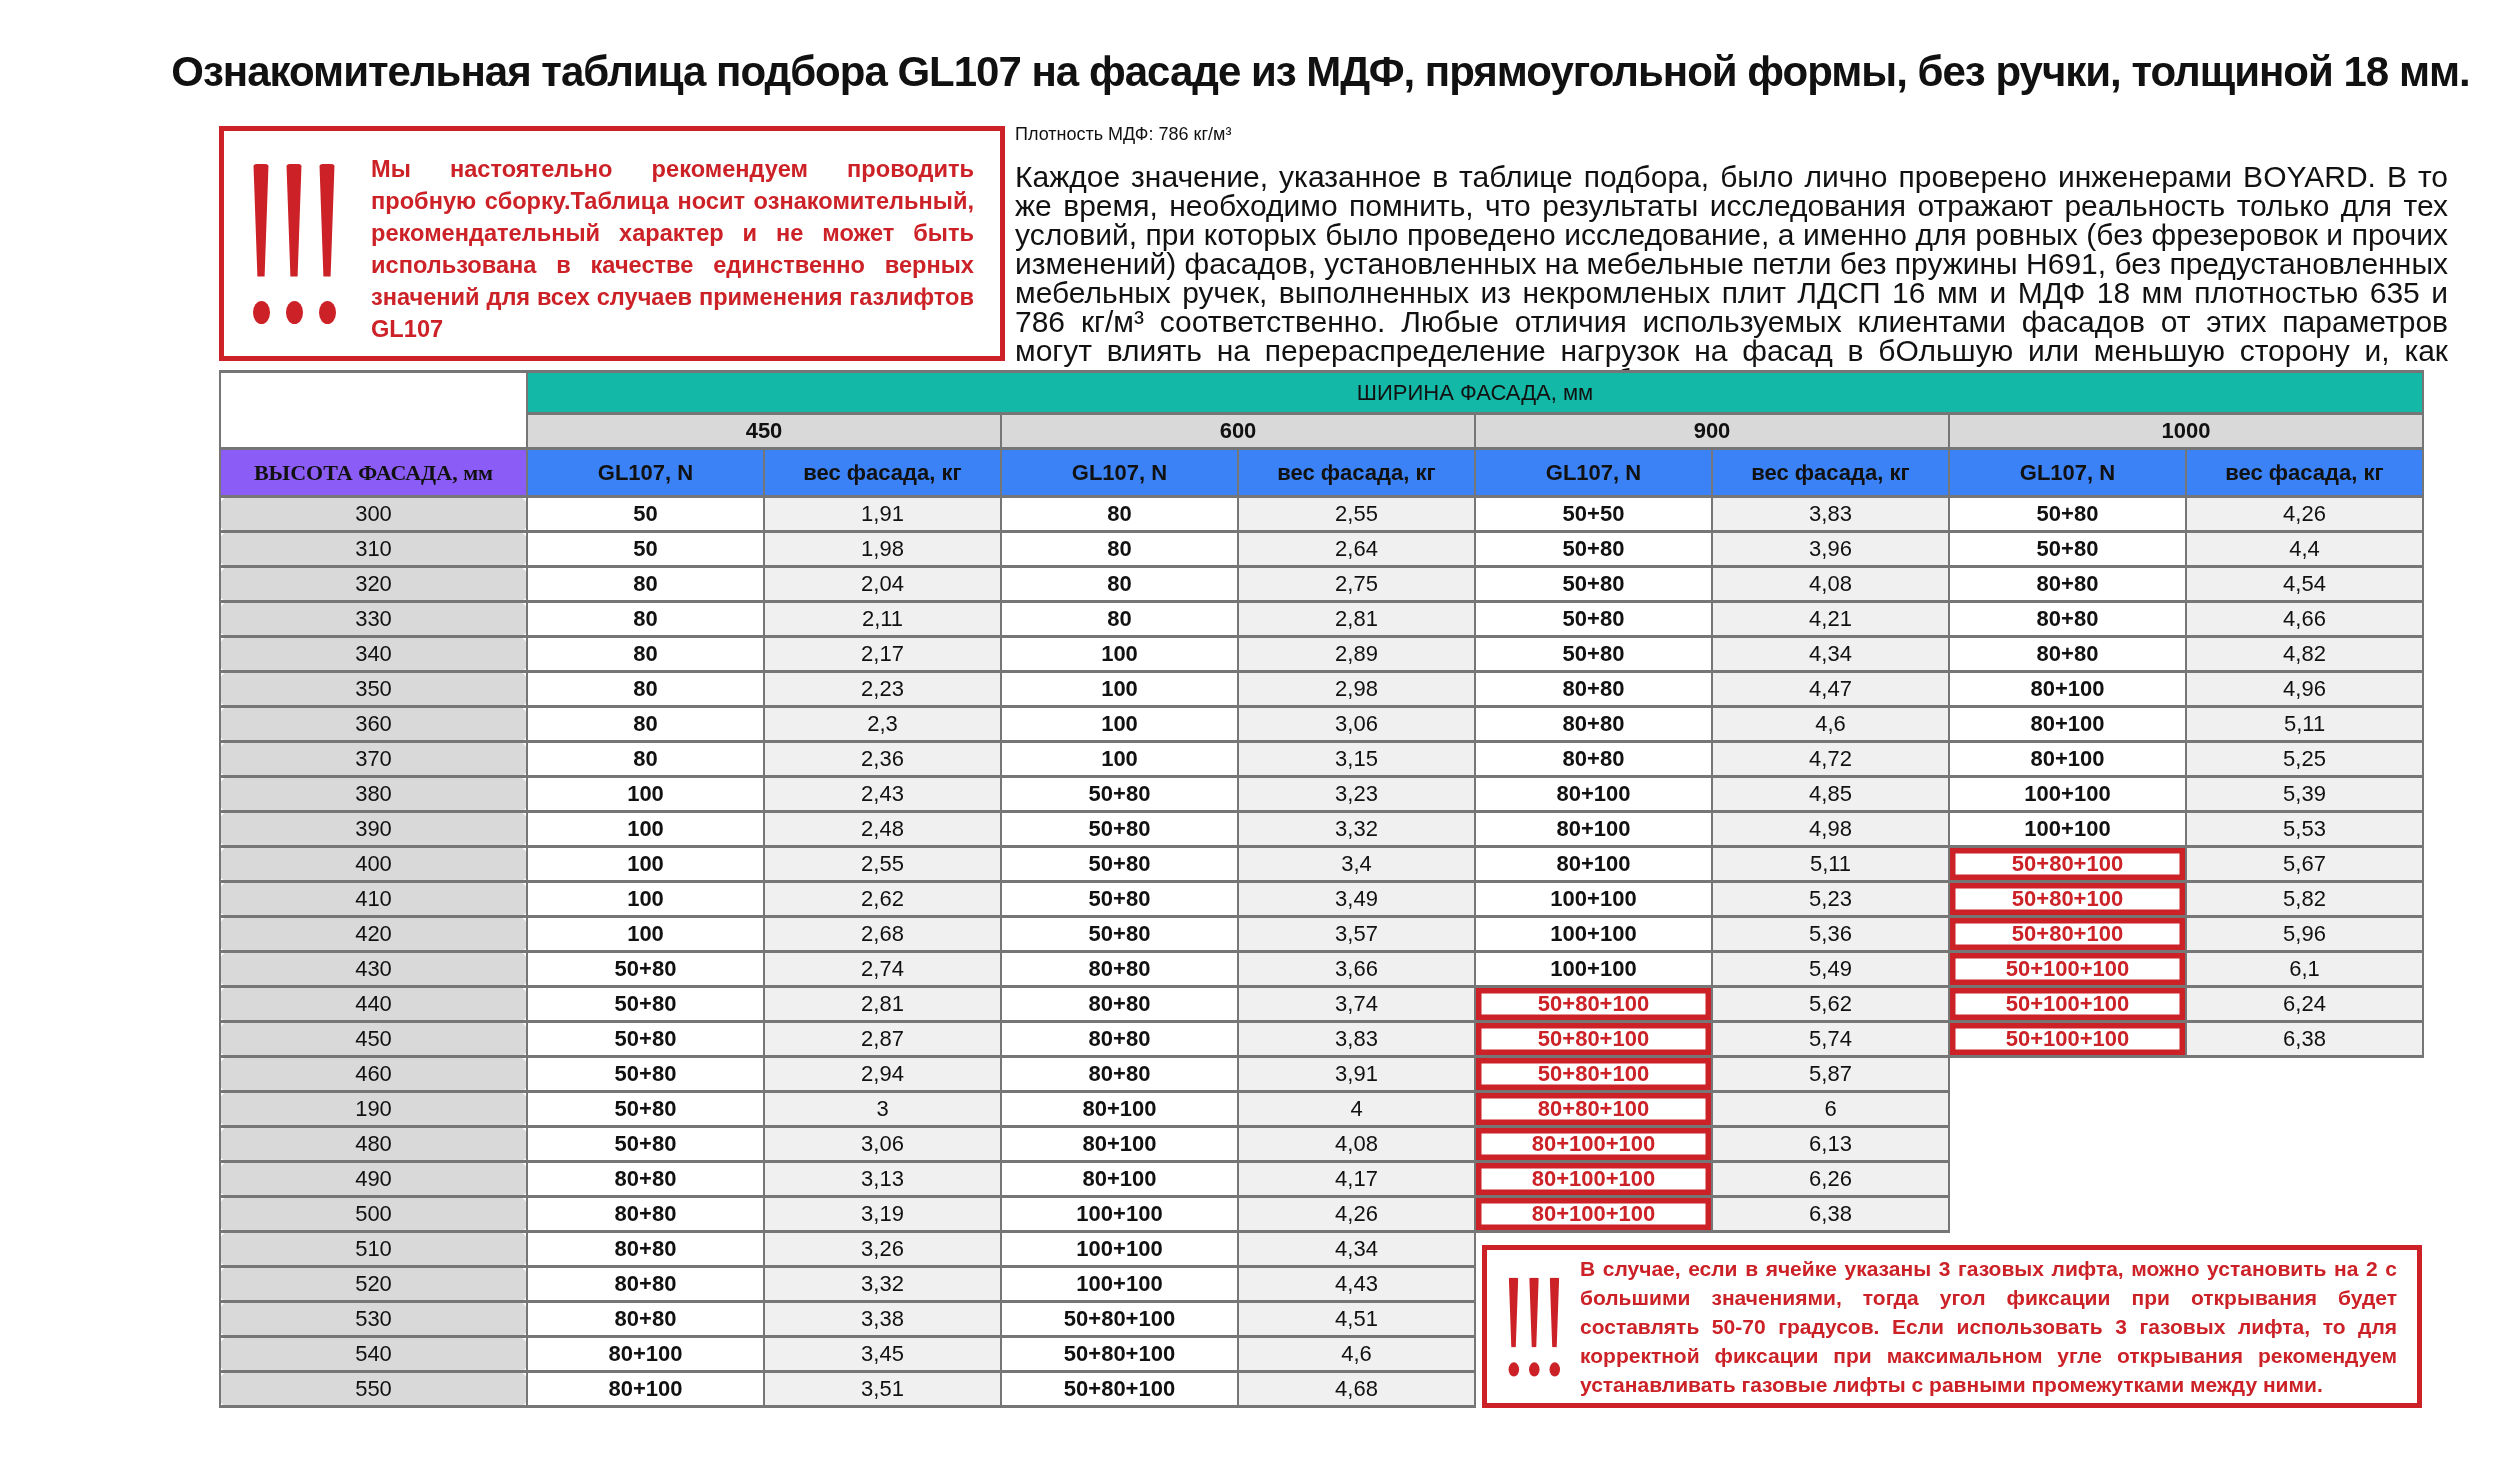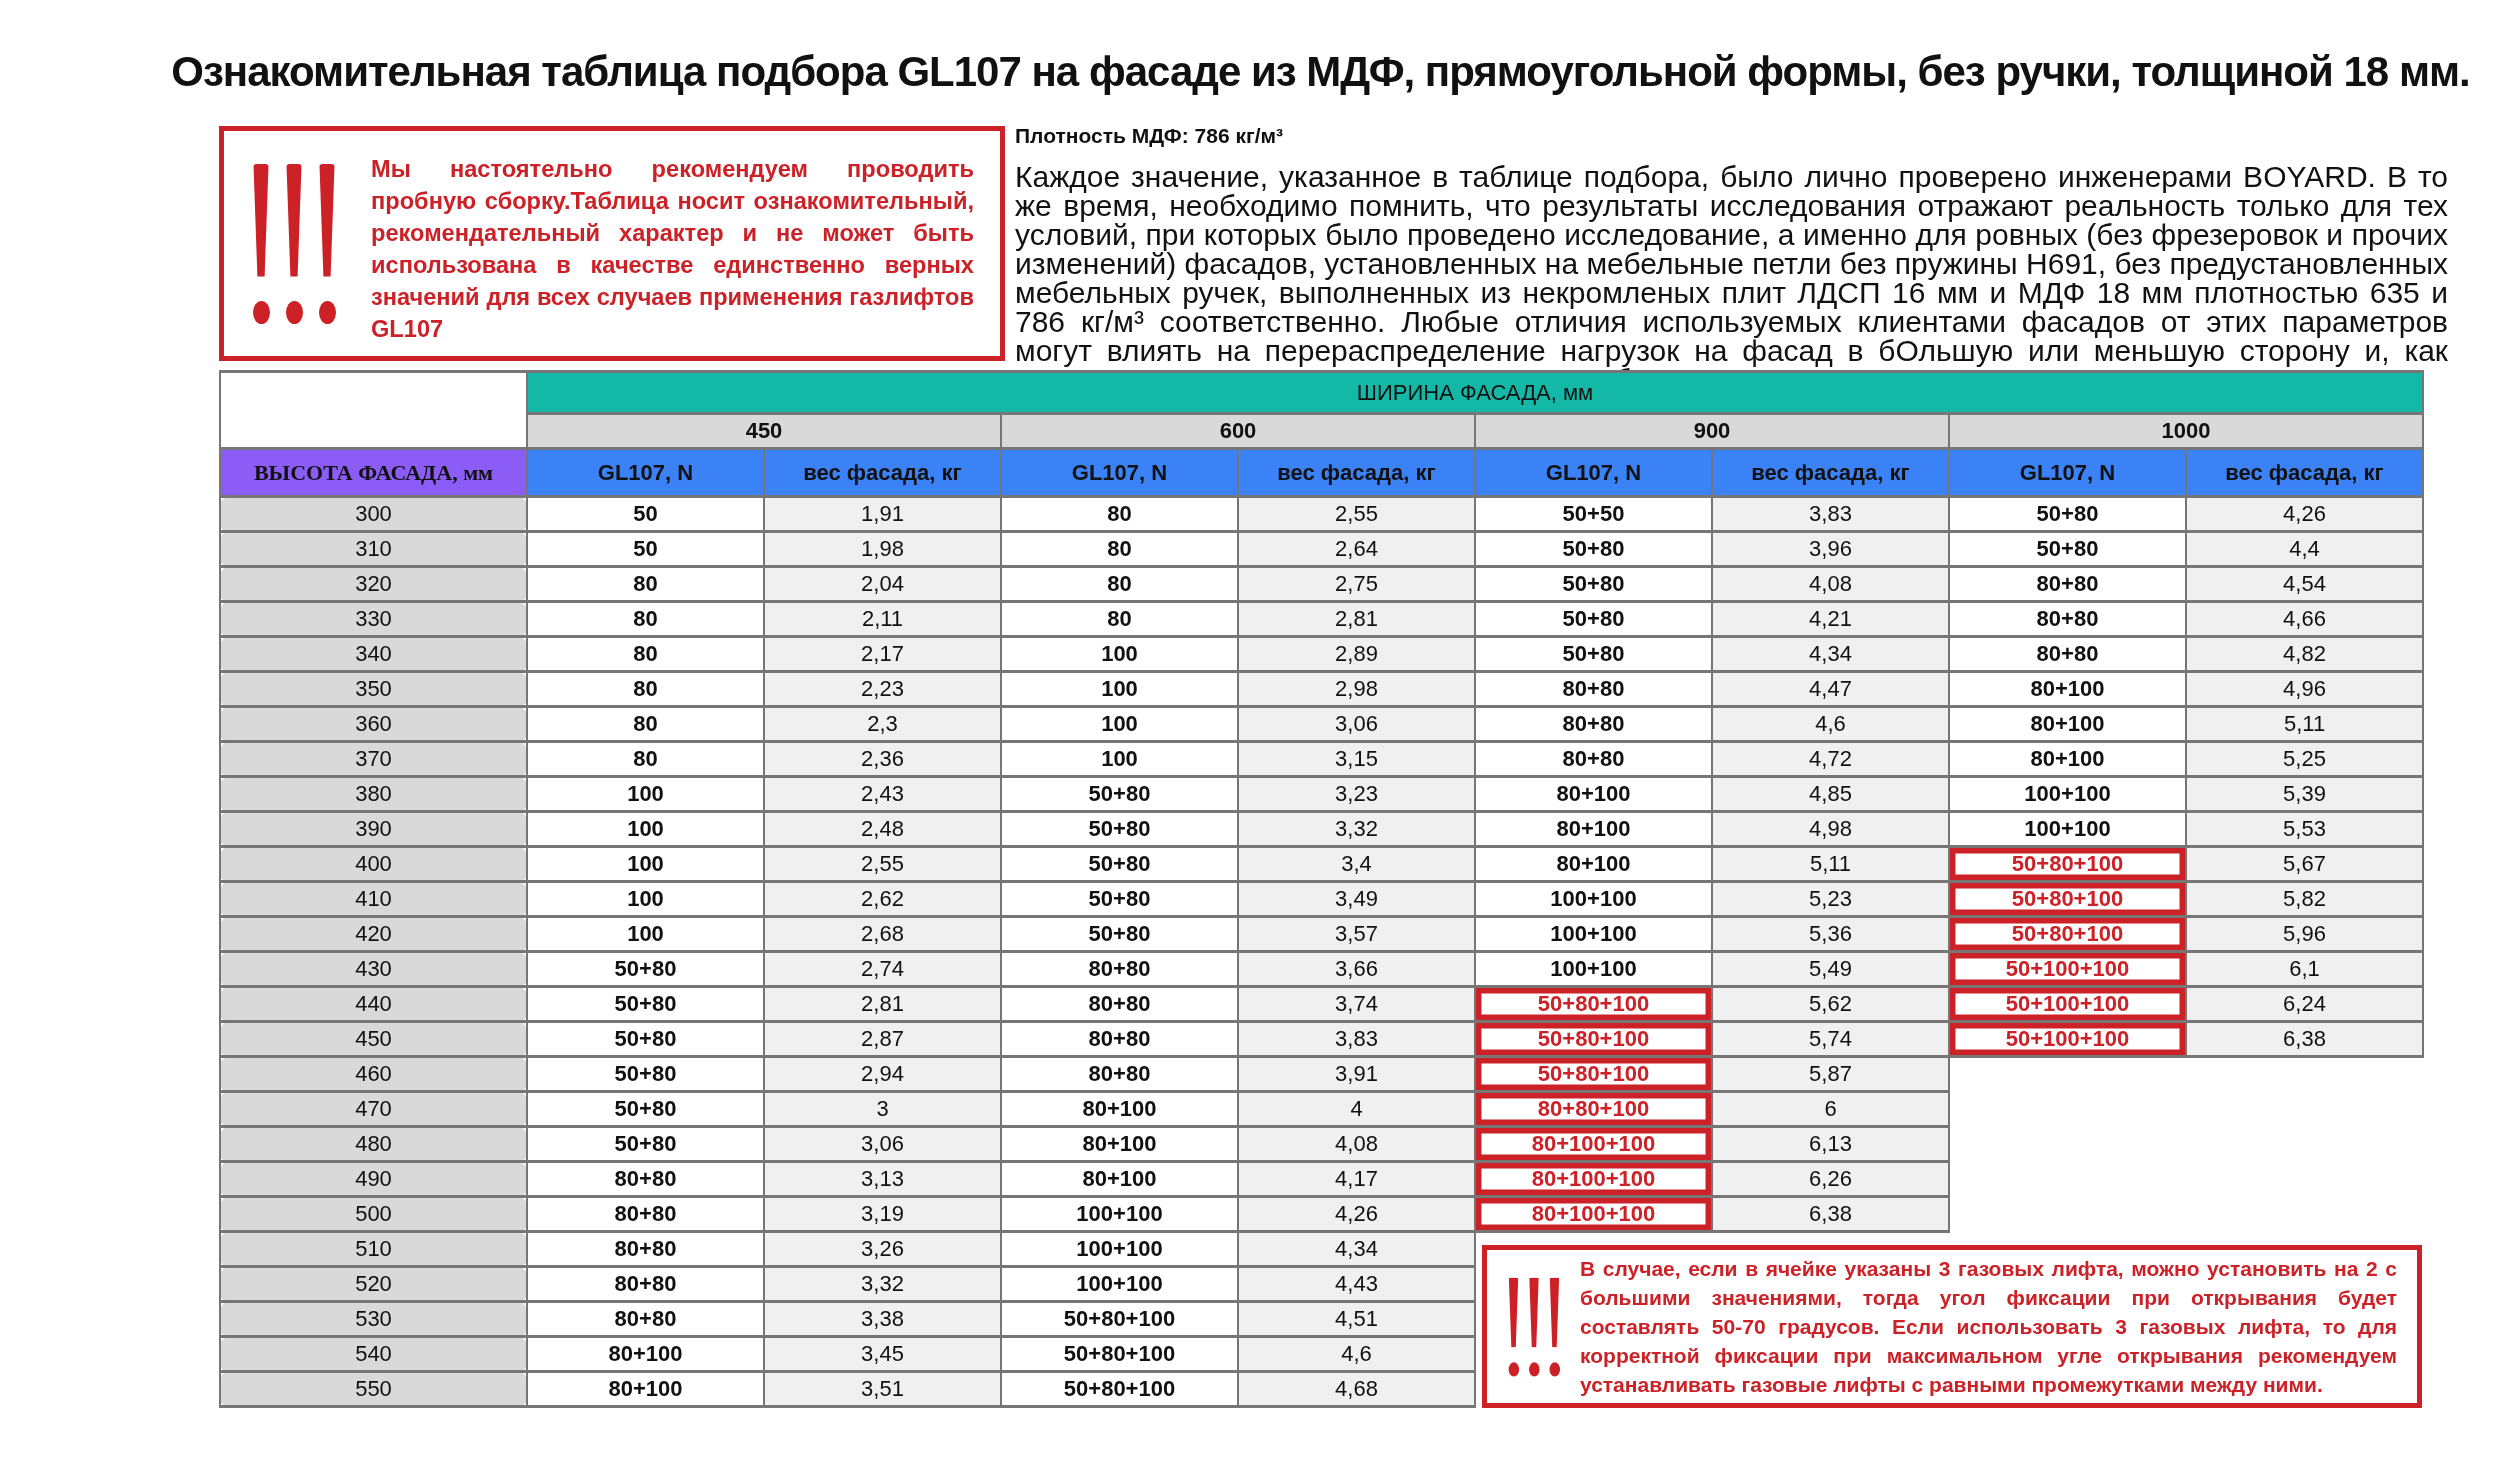--- a/index.html
+++ b/index.html
@@ -19,21 +19,21 @@
   .warn-bottom .txt{font-size:21px;line-height:29px;margin:9px 20px 9px 0;}
 
   
   .bang{display:flex;gap:15px;margin:0 35px 0 28px;}
   .warn-bottom .bang{transform:scale(.62);transform-origin:center;margin:0 4px 0 5px;}
   .ex{display:flex;flex-direction:column;align-items:center;}
   .ex .bar{width:18px;height:113px;background:#cc2127;
            clip-path:polygon(8% 0,92% 0,70% 100%,30% 100%);border-radius:5px;}
   .ex .dot{width:17px;height:23px;background:#cc2127;border-radius:50%;margin-top:24px;}
 
-  .density{position:absolute;left:1015px;top:124px;font-size:21px;font-weight:bold;text-align:right;}
+  .density{position:absolute;left:1015px;top:124px;font-size:18px;font-weight:normal;text-align:right;}
   .intro{position:absolute;left:1015px;top:162px;width:1433px;
          font-size:30px;line-height:29px;text-align:justify;}
 
   
   table.sel{position:absolute;left:219px;top:370px;border-collapse:collapse;
             table-layout:fixed;width:2201px;}
   table.sel th,table.sel td{border:2.5px solid #767676;border-top-width:3.5px;border-bottom-width:3.5px;
             text-align:center;vertical-align:middle;padding:0;box-sizing:border-box;
             font-size:22px;overflow:hidden;}
   th.corner{background:#ffffff;}
@@ -291,21 +291,21 @@
         <tr>
           <td class="h">460</td>
           <td class="gl">50+80</td>
           <td class="w">2,94</td>
           <td class="gl">80+80</td>
           <td class="w">3,91</td>
           <td class="gl red">50+80+100</td>
           <td class="w">5,87</td>
         </tr>
         <tr>
-          <td class="h">470</td>
+          <td class="h">190</td>
           <td class="gl">50+80</td>
           <td class="w">3</td>
           <td class="gl">80+100</td>
           <td class="w">4</td>
           <td class="gl red">80+80+100</td>
           <td class="w">6</td>
         </tr>
         <tr>
           <td class="h">480</td>
           <td class="gl">50+80</td>

